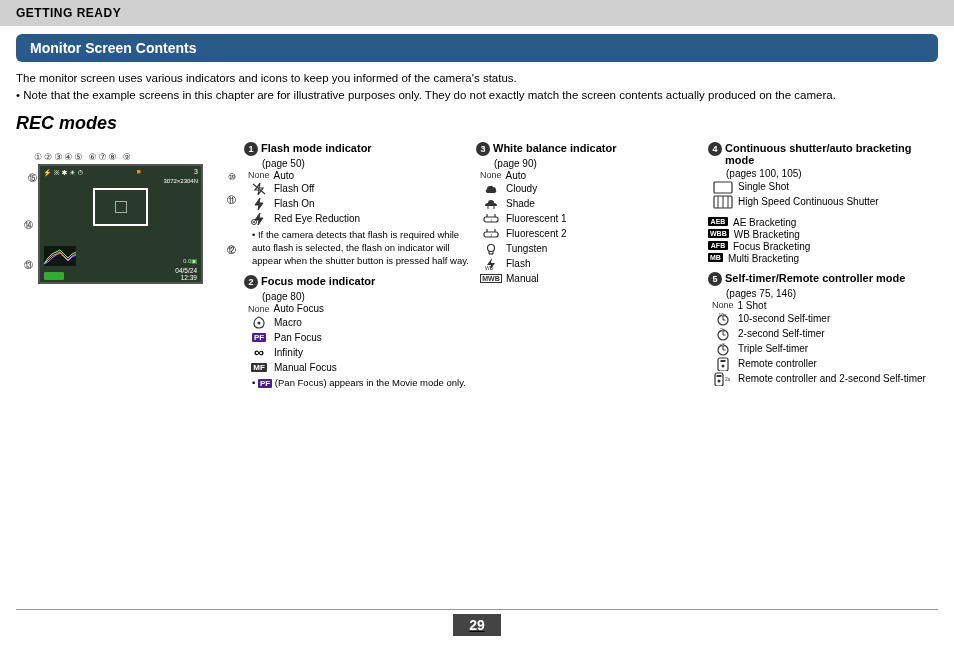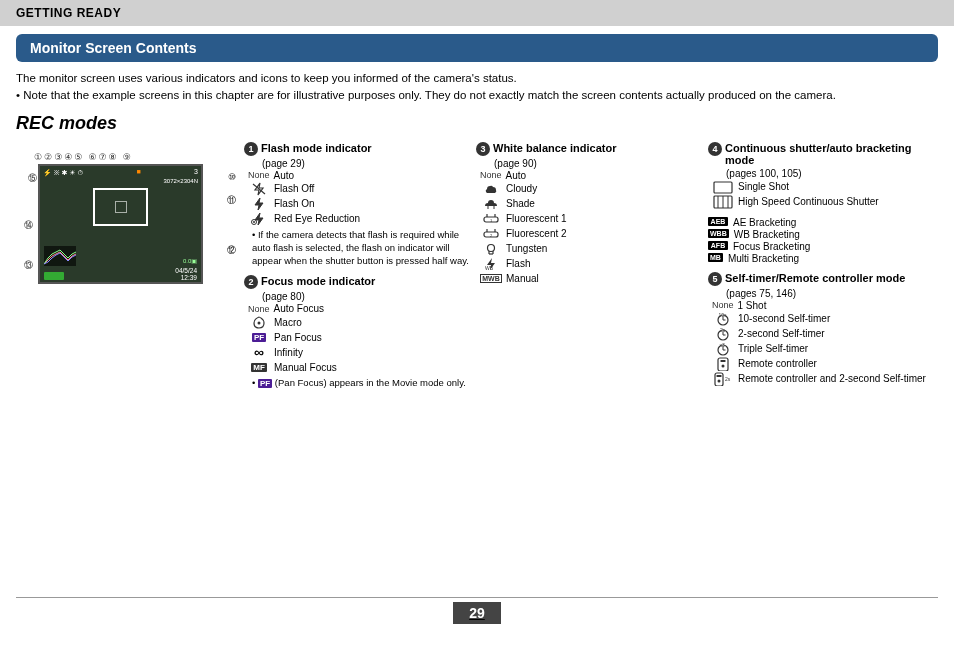--- a/index.html
+++ b/index.html
@@ -169,21 +169,21 @@
       font-size: 7px;
       font-weight: bold;
       padding: 1px 2px;
       border-radius: 1px;
       min-width: 20px;
       text-align: center;
     }
 
     .page-footer {
       position: absolute;
-      bottom: 22px;
+      bottom: 10px;
       left: 0;
       right: 0;
       display: flex;
       flex-direction: column;
       align-items: center;
       text-decoration: underline;
     }
 
     .footer-line {
       width: calc(100% - 32px);
@@ -305,21 +305,21 @@
 
     <div class="columns">
 
       <div class="col">
 
         <div class="indicator-section">
           <div class="indicator-title">
             <span class="circle-num">1</span>
             <span><strong>Flash mode indicator</strong></span>
           </div>
-          <div style="font-size:10px; margin-left:18px;">(page 29)</div>
+          <div style="font-size:10px; margin-left:18px;">(page 50)</div>
           <div class="item-row" style="margin-left:4px">
             <span class="item-label-none">None</span>
             <span>Auto</span>
           </div>
           <div class="item-row" style="margin-left:4px">
             <div class="item-icon">
               <svg width="16" height="14" viewBox="0 0 16 14">
                   <polygon points="9,1 4,8 8,8 7,13 12,6 8,6" fill="none" stroke="#333" stroke-width="1.2"></polygon>
                   <line x1="2" y1="2" x2="14" y2="12" stroke="#333" stroke-width="1.2"></line>
                 </svg>

